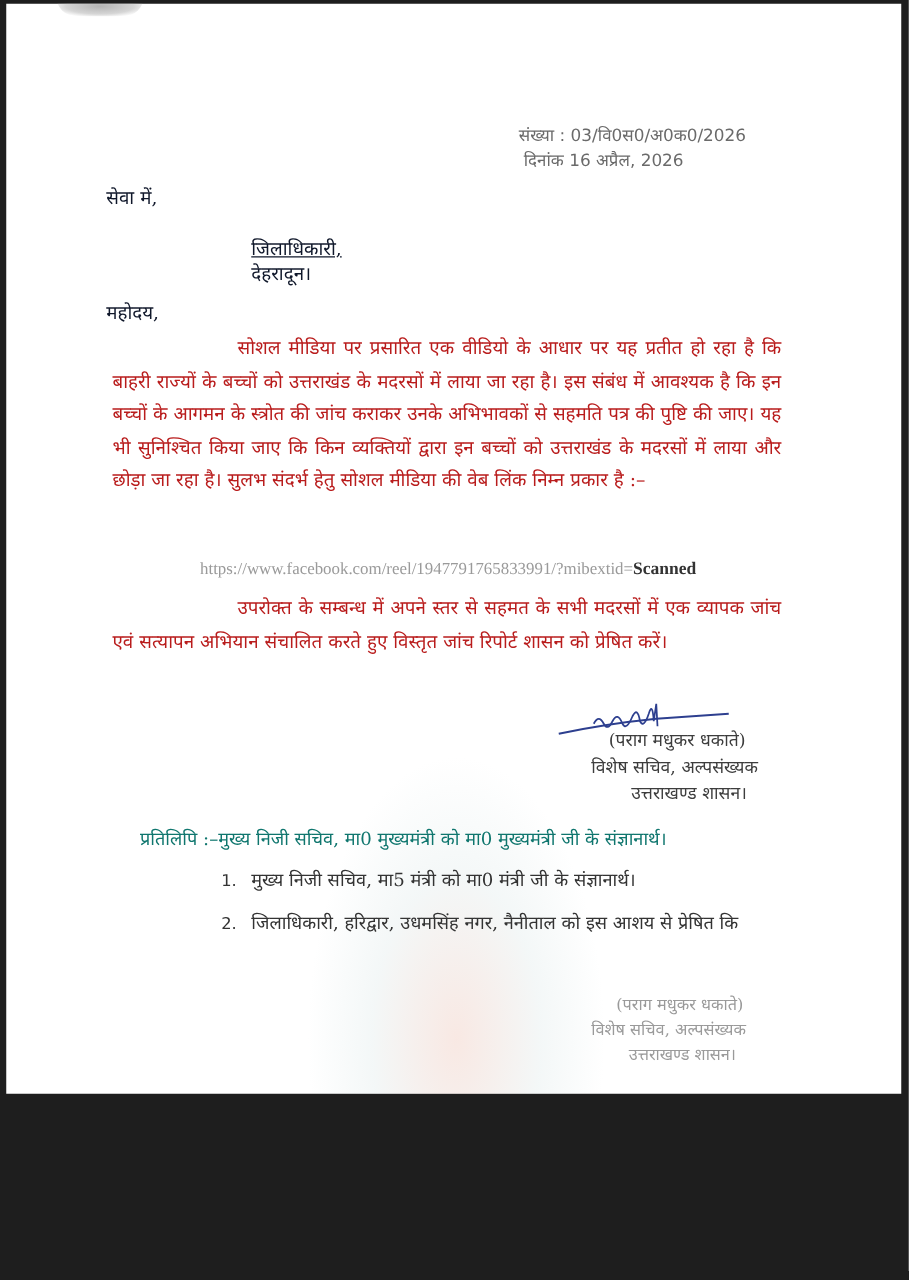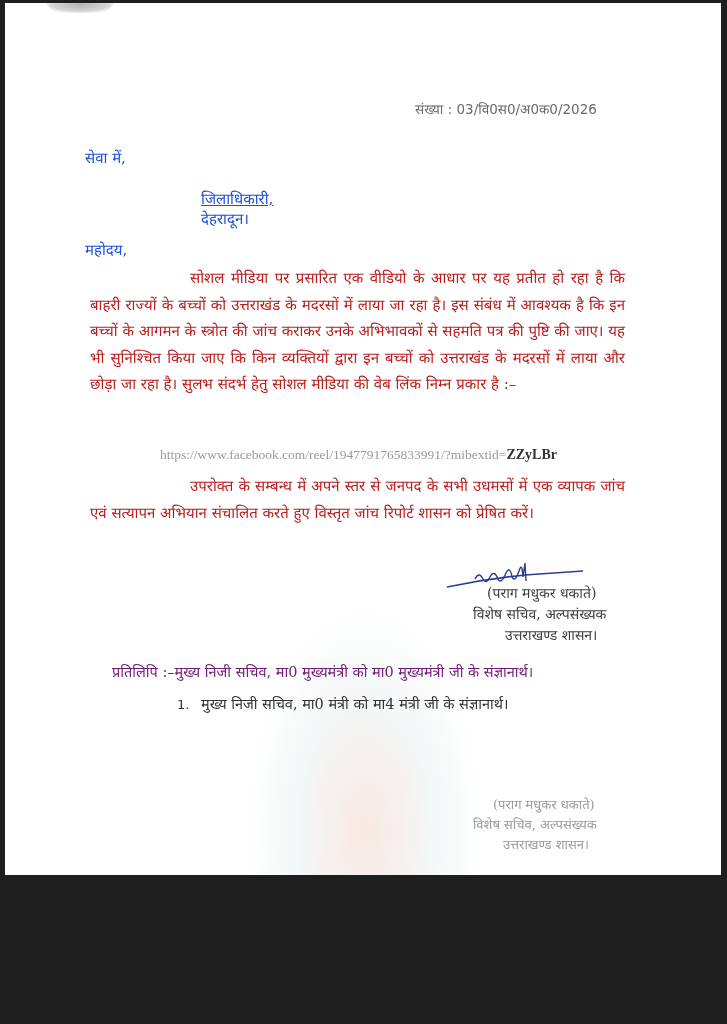--- a/index.html
+++ b/index.html
@@ -14,32 +14,32 @@
   .smudge-top {
     position:absolute; left:40px; top:-6px; width:70px; height:16px;
     border-radius:0 0 40px 40px; background:radial-gradient(ellipse at center,#9a9a9a 0%,#c8c8c8 55%,rgba(255,255,255,0) 80%);
     opacity:.75;
   }
   .stain {
     position:absolute; left:240px; top:600px; width:240px; height:380px;
     background:radial-gradient(ellipse at 50% 60%, rgba(236,190,175,.35) 0%, rgba(210,225,225,.25) 40%, rgba(255,255,255,0) 70%);
     pointer-events:none;
   }
-  .txt { position:absolute; color:#1d4ed8; font-size:15px; white-space:nowrap; }
+  .txt { position:absolute; color:#0f172a; font-size:15px; white-space:nowrap; }
   .ref { left:410px; top:96px; font-family:"DejaVu Sans","Liberation Sans",sans-serif; font-size:13.5px; color:#6a6a6a; line-height:20px; }
   .para { position:absolute; left:85px; width:535px; font-size:15px; line-height:26.5px; color:#b91c1c; text-align:justify; white-space:normal; }
   .para .indent { display:inline-block; width:100px; }
   .link { position:absolute; left:155px; top:444px; font-family:"Liberation Serif",serif; font-size:13.5px; color:#9a9a9a; white-space:nowrap; }
   .link b { color:#333; font-size:14px; }
   .sig { position:absolute; left:468px; top:580px; font-size:14px; line-height:21px; color:#3d3d3d; }
   .sig div { white-space:nowrap; }
   .sig .l3 { padding-left:32px; }
   .sig .l1 { padding-left:14px; }
   .signature { position:absolute; left:440px; top:556px; width:140px; height:36px; }
-  .cc { position:absolute; left:110px; top:654px; font-size:14.5px; line-height:30px; color:#701a75; white-space:nowrap; }
+  .cc { position:absolute; left:110px; top:654px; font-size:14.5px; line-height:30px; color:#0f766e; white-space:nowrap; }
   .cc-item { position:absolute; left:172px; font-size:14.5px; color:#333; white-space:nowrap; }
   .cc-num { display:inline-block; width:24px; font-family:"DejaVu Sans",sans-serif; font-size:13px; }
   .sig2 { position:absolute; left:468px; top:792px; font-size:13px; line-height:20px; color:#9a9a9a; }
   .sig2 div { white-space:nowrap; }
   .sig2 .l1 { padding-left:20px; }
   .sig2 .l3 { padding-left:30px; }
   .watermark {
     position:absolute; left:486px; top:982px; font-family:"DejaVu Sans","Liberation Sans",sans-serif;
     font-size:13px; color:#333; display:flex; align-items:center; gap:10px;margin-top:28px;
   }
@@ -47,48 +47,52 @@
 </style>
 </head>
 <body>
 
 <div class="page">
   <div class="smudge-top"></div>
   <div class="stain"></div>
 
   <div class="txt ref">
     <div>संख्या : 03/वि0स0/अ0क0/2026</div>
+    <div style="padding-left:4px;">दिनांक 16 अप्रैल, 2026</div>
   </div>
 
   <div class="txt" style="left:80px;top:144px;">सेवा में,</div>
   <div class="txt" style="left:196px;top:185px;text-decoration:underline;">जिलाधिकारी,</div>
   <div class="txt" style="left:196px;top:205px;text-align:center;">देहरादून।</div>
   <div class="txt" style="left:80px;top:236px;">महोदय,</div>
 
   <div class="para" style="top:262px;"><span class="indent"></span><span>सोशल मीडिया पर प्रसारित एक वीडियो के आधार पर यह प्रतीत हो रहा है कि बाहरी राज्यों के बच्चों को उत्तराखंड के मदरसों में लाया जा रहा है। इस संबंध में आवश्यक है कि इन बच्चों के आगमन के स्त्रोत की जांच कराकर उनके अभिभावकों से सहमति पत्र की पुष्टि की जाए। यह भी सुनिश्चित किया जाए कि किन व्यक्तियों द्वारा इन बच्चों को उत्तराखंड के मदरसों में लाया और छोड़ा जा रहा है। सुलभ संदर्भ हेतु सोशल मीडिया की वेब लिंक निम्न प्रकार है :–</span></div>
 
-  <div class="link"><span>https://www.facebook.com/reel/1947791765833991/?mibextid=</span><b>ZZyLBr</b></div>
+  <div class="link"><span>https://www.facebook.com/reel/1947791765833991/?mibextid=</span><b>Scanned</b></div>
 
-  <div class="para" style="top:470px;"><span class="indent"></span><span>उपरोक्त के सम्बन्ध में अपने स्तर से जनपद के सभी उधमसों में एक व्यापक जांच एवं सत्यापन अभियान संचालित करते हुए विस्तृत जांच रिपोर्ट शासन को प्रेषित करें।</span></div>
+  <div class="para" style="top:470px;"><span class="indent"></span><span>उपरोक्त के सम्बन्ध में अपने स्तर से सहमत के सभी मदरसों में एक व्यापक जांच एवं सत्यापन अभियान संचालित करते हुए विस्तृत जांच रिपोर्ट शासन को प्रेषित करें।</span></div>
 
   <svg class="signature" viewBox="0 0 140 36">
     <path d="M2 28 Q40 20 80 16 Q110 14 138 12" stroke="#2d3f8f" stroke-width="1.6" fill="none"></path>
     <path d="M30 20 q4 -8 8 0 q3 6 7 -2 q4 -8 8 2 q3 6 8 -6 q4 -8 6 4 q3 6 7 -6 q3 -10 4 6 l2 -14 l1 18" stroke="#2d3f8f" stroke-width="1.4" fill="none"></path>
   </svg>
 
   <div class="sig">
     <div class="l1">(पराग मधुकर धकाते)</div>
     <div>विशेष सचिव, अल्पसंख्यक</div>
     <div class="l3">उत्तराखण्ड शासन।</div>
   </div>
 
   <div class="cc" style="left:107px;">प्रतिलिपि :–मुख्य निजी सचिव, मा0 मुख्यमंत्री को मा0 मुख्यमंत्री जी के संज्ञानार्थ।</div>
 
   <div class="cc-item" style="top:690px;">
-    <span class="cc-num">1.</span><span>मुख्य निजी सचिव, मा0 मंत्री को मा4 मंत्री जी के संज्ञानार्थ।</span>
+    <span class="cc-num">1.</span><span>मुख्य निजी सचिव, मा5 मंत्री को मा0 मंत्री जी के संज्ञानार्थ।</span>
+  </div>
+  <div class="cc-item" style="top:724px;">
+    <span class="cc-num">2.</span><span>जिलाधिकारी, हरिद्वार, उधमसिंह नगर, नैनीताल को इस आशय से प्रेषित कि</span>
   </div>
 
   <div class="sig2">
     <div class="l1">(पराग मधुकर धकाते)</div>
     <div>विशेष सचिव, अल्पसंख्यक</div>
     <div class="l3">उत्तराखण्ड शासन।</div>
   </div>
 
   <div class="watermark">
     <svg class="wm-icon" viewBox="0 0 18 16">

